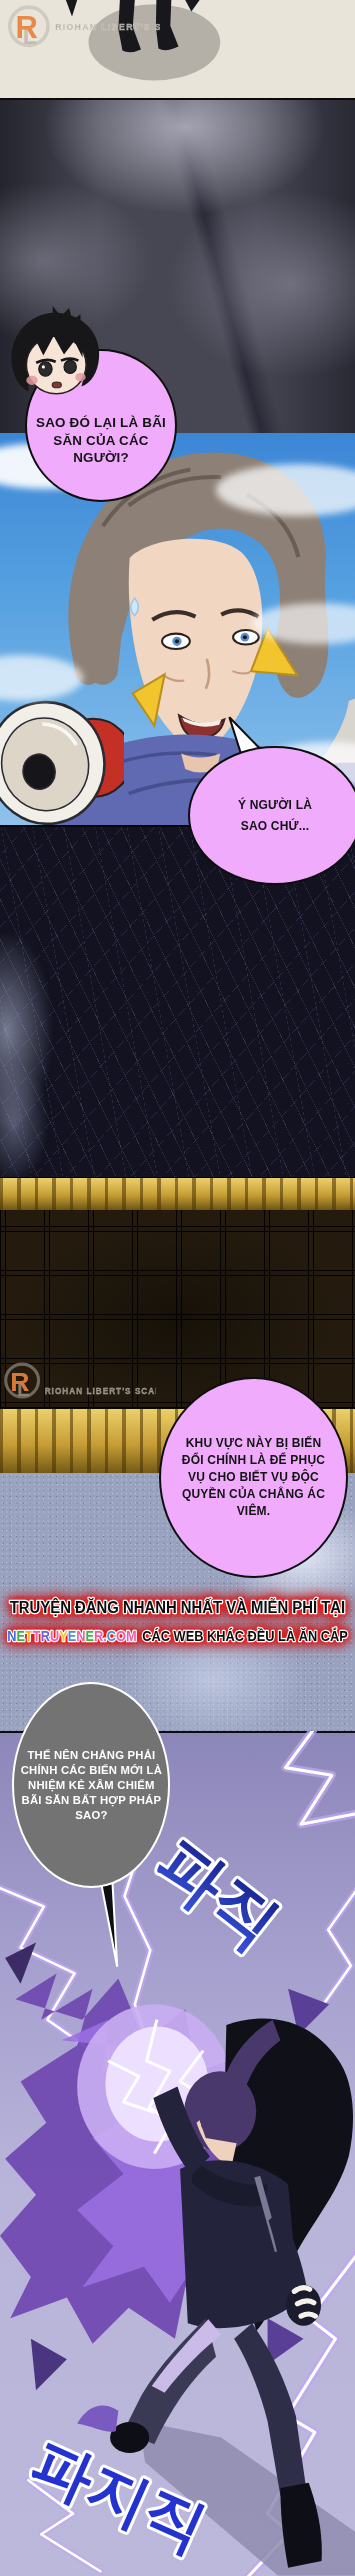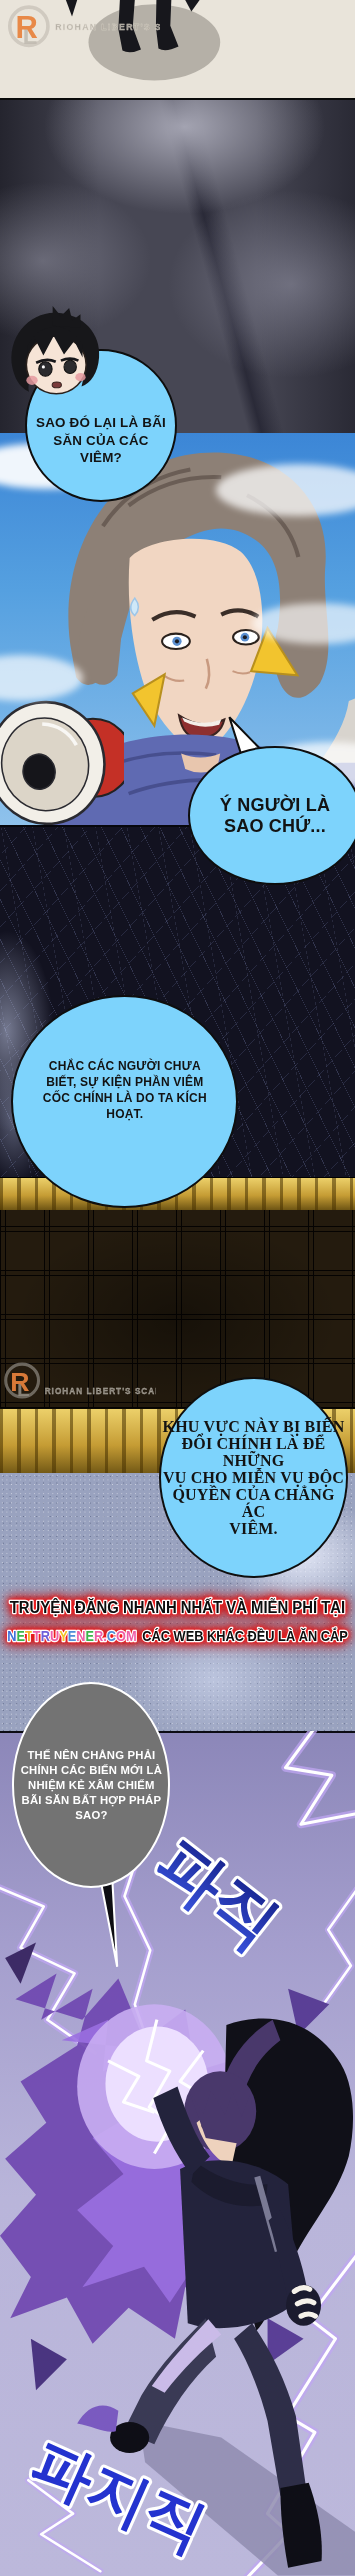--- a/index.html
+++ b/index.html
@@ -42,32 +42,32 @@
       radial-gradient(ellipse 134px 98px at 85% 32%, rgba(238,242,255,.85), transparent 60%),
       radial-gradient(ellipse 155px 103px at 60% 80%, rgba(222,230,252,.5), transparent 60%),
       radial-gradient(rgba(255,255,255,.5) 0.5px, transparent 0.8px),
       radial-gradient(rgba(42,52,84,.5) 0.5px, transparent 0.8px),
       #99a2bf;
       background-size:100% 100%,100% 100%,4.6px 4.6px,6.7px 6.7px;}
   #panel-purple{top:1731px;height:845px;border-top:2.6px solid #0c0c14;background:
       linear-gradient(180deg,#8c87b9 0%,#a49ecd 25%,#b9b5da 55%,#bcb8db 100%);}
 
   
-  .bubble{position:absolute;background:#7dd3fc;border:2.1px solid #0e0e0e;border-radius:50%;
+  .bubble{position:absolute;background:#f0abfc;border:2.1px solid #0e0e0e;border-radius:50%;
           display:flex;align-items:center;justify-content:center;text-align:center;z-index:20;}
   .bubble .txt{font-weight:bold;color:#131313;letter-spacing:0.2px;}
   .bubble .txt span{display:block;}
   #bubble-1{left:25px;top:349px;width:148px;height:149px;}
   #bubble-1 .txt{font-size:13.4px;line-height:17.5px;padding-top:30px;}
   #bubble-2{left:188px;top:746px;width:170px;height:135px;}
-  #bubble-2 .txt{font-size:18px;line-height:20.6px;}
+  #bubble-2 .txt{font-size:12px;line-height:20.6px;}
   #bubble-3{left:11.3px;top:995px;width:223px;height:209px;}
   #bubble-3 .txt{font-size:12px;line-height:16px;padding-bottom:24px;}
   #bubble-4{left:159px;top:1377px;width:185px;height:197px;}
-  #bubble-4 .txt{font-size:16px;line-height:17px;font-family:Liberation Serif, serif;}
+  #bubble-4 .txt{font-size:12px;line-height:17px;}
   #bubble-5{left:12.4px;top:1682px;width:154px;height:202px;background:#737373;border:2.1px solid #ffffff;}
   #bubble-5 .txt{color:#fff;font-size:11.3px;line-height:15px;}
   .tail{position:absolute;z-index:19;}
 
   
   .figure{position:absolute;z-index:25;}
   .scene{position:absolute;z-index:5;}
   .wm{position:absolute;z-index:30;opacity:.92;}
   #banner{position:absolute;left:0;top:1586px;width:355px;height:67px;z-index:22;
           filter:drop-shadow(0 0 1.5px #ff2323) drop-shadow(0 0 3.6px #e01010) drop-shadow(0 0 6.7px #c00d0d);}
@@ -97,21 +97,21 @@
     <text x="20" y="70" font-size="60" font-weight="bold" fill="#e8823c">R</text>
     <text x="97" y="55" font-size="17" font-weight="bold" letter-spacing="2.5" fill="#b0aaa0" stroke="#ddd7cc" stroke-width=".6">RIOHAN LIBERT'S SCAN</text>
   </svg>
 
   <div class="panel" id="panel-smoke"></div>
 
   <div class="bubble" id="bubble-1">
     <div class="txt">
       <span>SAO ĐÓ LẠI LÀ BÃI</span>
       <span>SĂN CỦA CÁC</span>
-      <span>VIÊM?</span>
+      <span>NGƯỜI?</span>
     </div>
   </div>
 
   <svg class="figure" style="left:3.1px;top:305px;" width="106" height="99" viewBox="0 0 205 192">
     <path d="M18,122 C6,62 52,12 104,15 C156,18 190,56 186,102 C184,132 170,152 152,158 C162,124 154,98 140,88 C124,122 92,128 70,112 C56,132 46,152 50,168 C30,158 23,142 18,122 Z" fill="#17171a"></path>
     <path d="M96,2 L112,22 L128,6 L134,30 L150,18 L150,44 L96,40 Z" fill="#17171a"></path>
     <ellipse cx="103" cy="116" rx="58" ry="56" fill="#f6e4d6" stroke="#2a211c" stroke-width="3"></ellipse>
     <path d="M46,98 L62,66 L78,98 L98,60 L118,96 L138,70 L154,102 L154,76 Q130,40 96,42 Q62,48 48,78 Z" fill="#17171a"></path>
     <path d="M64,112 q20,-10 38,-2" stroke="#17171a" stroke-width="5" fill="none"></path>
     <path d="M112,108 q18,-8 34,0" stroke="#17171a" stroke-width="5" fill="none"></path>
@@ -170,47 +170,39 @@
   </svg>
   <div class="bubble" id="bubble-2">
     <div class="txt">
       <span>Ý NGƯỜI LÀ</span>
       <span>SAO CHỨ...</span>
     </div>
   </div>
 
   <div class="panel" id="panel-scratch"></div>
 
-  <div class="bubble" id="bubble-3">
-    <div class="txt">
-      <span>CHẮC CÁC NGƯỜI CHƯA</span>
-      <span>BIẾT, SỰ KIỆN PHẦN VIÊM</span>
-      <span>CỐC CHÍNH LÀ DO TA KÍCH</span>
-      <span>HOẠT.</span>
-    </div>
-  </div>
 
   <div class="panel" id="panel-wall">
     <div class="gold-band" id="gold-top"></div>
     <div id="wall-grid"></div>
     <div class="gold-band" id="gold-bottom"></div>
   </div>
 
   <svg class="wm" style="left:1px;top:1360px;" width="155" height="41" viewBox="0 0 300 80">
     <circle cx="40" cy="40" r="32" fill="none" stroke="#8a857c" stroke-width="6" opacity=".8"></circle>
     <text x="30" y="70" font-size="40" font-weight="bold" fill="#9a948a" opacity=".9">L</text>
     <text x="17" y="60" font-size="52" font-weight="bold" fill="#e8823c">R</text>
     <text x="84" y="66" font-size="16" font-weight="bold" letter-spacing="2" fill="#8f8a81" stroke="#c8c2b8" stroke-width=".5">RIOHAN LIBERT'S SCAN</text>
   </svg>
 
   <div class="bubble" id="bubble-4">
     <div class="txt">
       <span>KHU VỰC NÀY BỊ BIẾN</span>
-      <span>ĐỔI CHÍNH LÀ ĐỂ NHỮNG</span>
-      <span>VỤ CHO MIỄN VỤ ĐỘC</span>
+      <span>ĐỔI CHÍNH LÀ ĐỂ PHỤC</span>
+      <span>VỤ CHO BIẾT VỤ ĐỘC</span>
       <span>QUYỀN CỦA CHẲNG ÁC</span>
       <span>VIÊM.</span>
     </div>
   </div>
 
   <div class="panel" id="panel-rock"></div>
 
   <svg id="banner" viewBox="0 0 690 130">
     <text x="345" y="52" font-size="31" text-anchor="middle" fill="#0d0d0d" textLength="652" lengthAdjust="spacingAndGlyphs">TRUYỆN ĐĂNG NHANH NHẤT VÀ MIỄN PHÍ TẠI</text>
     <text x="345" y="106" font-size="30" text-anchor="middle" textLength="662" lengthAdjust="spacingAndGlyphs"><tspan id="site-letters"><tspan fill="#3f6fd8">N</tspan><tspan fill="#3bb54a">E</tspan><tspan fill="#f2b428">T</tspan><tspan fill="#ef5fa8">T</tspan><tspan fill="#6f5fd8">R</tspan><tspan fill="#ef5fa8">U</tspan><tspan fill="#f2c428">Y</tspan><tspan fill="#4f8fd8">E</tspan><tspan fill="#ef5fa8">N</tspan><tspan fill="#3bb54a">E</tspan><tspan fill="#ef5fa8">R</tspan><tspan fill="#ef5fa8">.</tspan><tspan fill="#4f8fd8">C</tspan><tspan fill="#ef5fa8">O</tspan><tspan fill="#ef5fa8">M</tspan></tspan><tspan dx="13" fill="#0d0d0d">CÁC WEB KHÁC ĐỀU LÀ ĂN CẮP</tspan></text>

